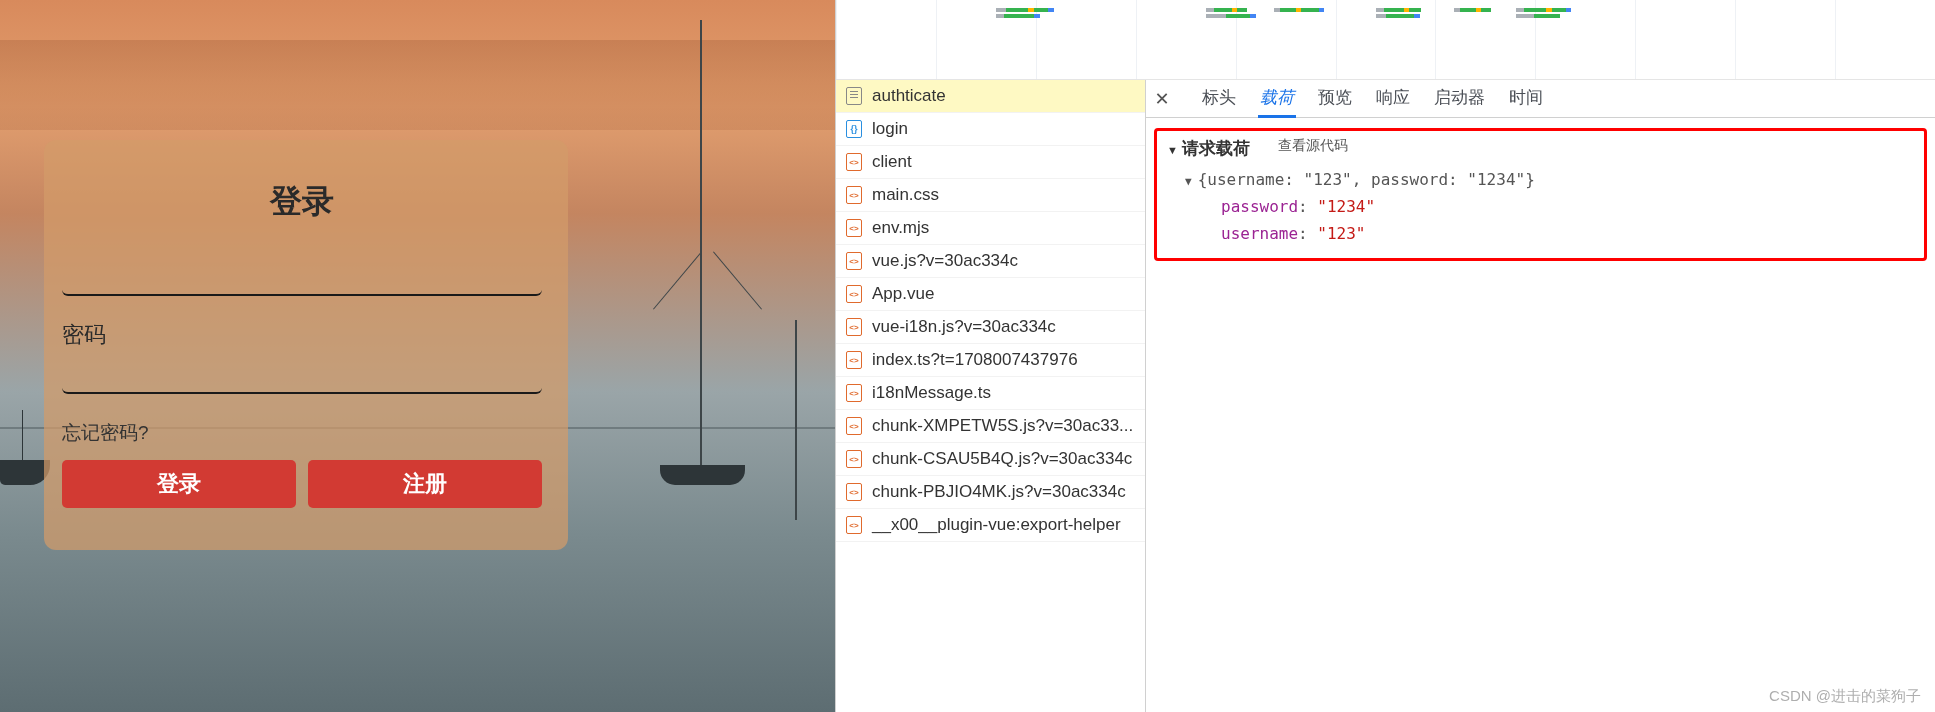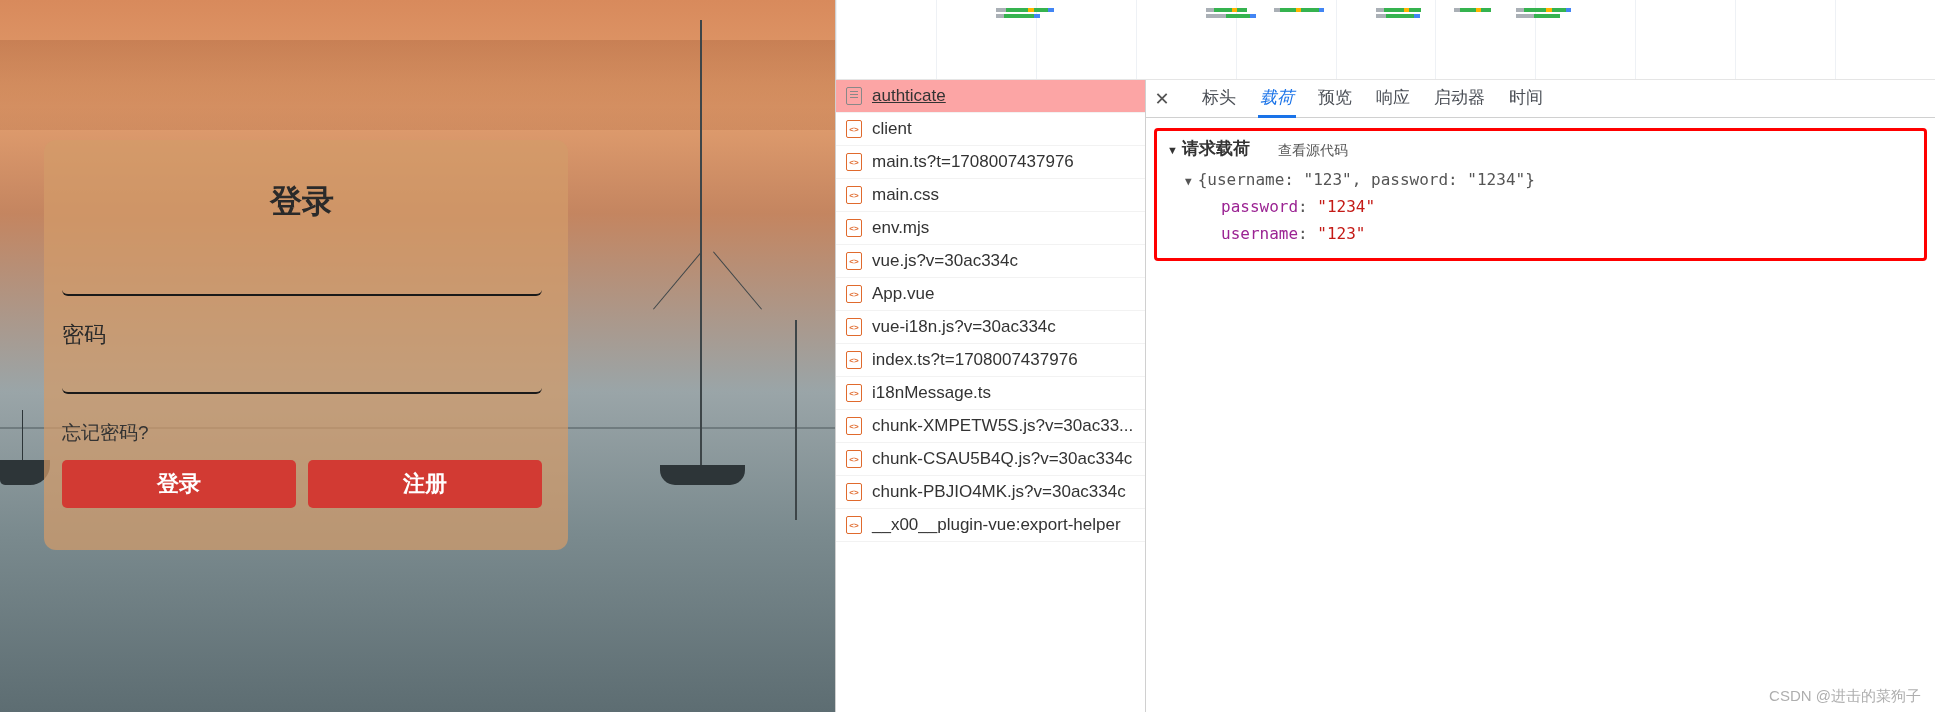--- a/index.html
+++ b/index.html
@@ -30,37 +30,37 @@
     .timeline-grid div { flex: 1; border-left: 1px solid #eef1f5; }
     .bar-cluster { position: absolute; top: 8px; height: 22px; display: flex; flex-direction: column; gap: 2px; }
     .mini-bar { height: 4px; border-radius: 1px; display: flex; }
     .seg { height: 100%; }
     
     .dev-body { flex: 1; display: flex; overflow: hidden; }
     .network-col { width: 310px; border-right: 1px solid #d0d0d0; display: flex; flex-direction: column; }
     .col-header { height: 34px; line-height: 34px; padding-left: 14px; font-size: 17px; color: #4b4f56; border-bottom: 1px solid #d0d0d0; background: #fff; }
     .req-list { flex: 1; overflow-y: auto; }
     .req-item { height: 33px; display: flex; align-items: center; padding-left: 10px; gap: 10px; font-size: 17px; color: #333; border-bottom: 1px solid #f2f2f2; cursor: pointer; white-space: nowrap; overflow: hidden; text-overflow: ellipsis; }
-    .req-item.selected { background: #fca5a5; text-decoration: underline; }
+    .req-item.selected { background: #fef9c3; }
     .file-icon { width: 16px; height: 18px; flex-shrink: 0; display: flex; align-items: center; justify-content: center; font-size: 10px; font-weight: 700; border: 1.5px solid; border-radius: 2px; position: relative; }
     .file-icon.doc { border-color: #888; color: #888; }
     .file-icon.doc::after { content: ""; position: absolute; top: 3px; left: 3px; right: 3px; height: 1px; background: #888; box-shadow: 0 3px 0 #888, 0 6px 0 #888; }
     .file-icon.json { border-color: #2a8fe0; color: #2a8fe0; }
     .file-icon.json::before { content: "{}"; font-size: 9px; }
     .file-icon.js { border-color: #e06a2d; color: #e06a2d; }
     .file-icon.js::before { content: "<>"; font-size: 8px; }
     
     .detail-col { flex: 1; display: flex; flex-direction: column; }
     .tabs { height: 38px; display: flex; align-items: center; border-bottom: 1px solid #d0d0d0; padding-left: 6px; gap: 20px; }
     .close-x { width: 20px; height: 20px; display: flex; align-items: center; justify-content: center; font-size: 18px; color: #555; cursor: pointer; margin-right: 8px; }
     .tab { font-size: 17px; color: #4b4f56; padding: 6px 2px; cursor: pointer; border-bottom: 3px solid transparent; }
     .tab.active { color: #1a73e8; border-bottom-color: #1a73e8; font-style: italic; }
     .payload-panel { flex: 1; padding: 10px 8px; position: relative; }
     .highlight-box { border: 3px solid #ff0000; border-radius: 4px; padding: 6px 10px 10px 10px; }
-    .payload-header { display: flex; align-items: flex-end; gap: 28px; margin-bottom: 6px; }
+    .payload-header { display: flex; align-items: flex-start; gap: 28px; margin-bottom: 6px; }
     .payload-title { font-size: 17px; font-weight: 700; color: #333; }
     .payload-title::before { content: "▼"; font-size: 11px; margin-right: 4px; color: #333; }
     .view-source { font-size: 14px; color: #555; cursor: pointer; }
     .json-tree { font-family: Consolas, Menlo, monospace; font-size: 16px; line-height: 1.7; padding-left: 18px; }
     .json-toggle { color: #555; margin-right: 6px; font-size: 11px; }
     .json-summary { color: #555; }
     .json-child { padding-left: 36px; }
     .k { color: #9b2393; }
     .v { color: #c41a16; }
     .watermark { position: absolute; bottom: 6px; right: 14px; font-size: 15px; color: rgba(120,120,120,0.6); }
@@ -180,26 +180,26 @@
   </div>
 
   <div class="dev-body">
     <div class="network-col">
       <div class="req-list" id="req-list">
           <div class="req-item selected">
             <span class="file-icon doc"></span>
             <span>authticate</span>
           </div>
           <div class="req-item">
+            <span class="file-icon json"></span>
+            <span>login</span>
+          </div>
+          <div class="req-item">
             <span class="file-icon js"></span>
             <span>client</span>
-          </div>
-          <div class="req-item">
-            <span class="file-icon js"></span>
-            <span>main.ts?t=1708007437976</span>
           </div>
           <div class="req-item">
             <span class="file-icon js"></span>
             <span>main.css</span>
           </div>
           <div class="req-item">
             <span class="file-icon js"></span>
             <span>env.mjs</span>
           </div>
           <div class="req-item">

